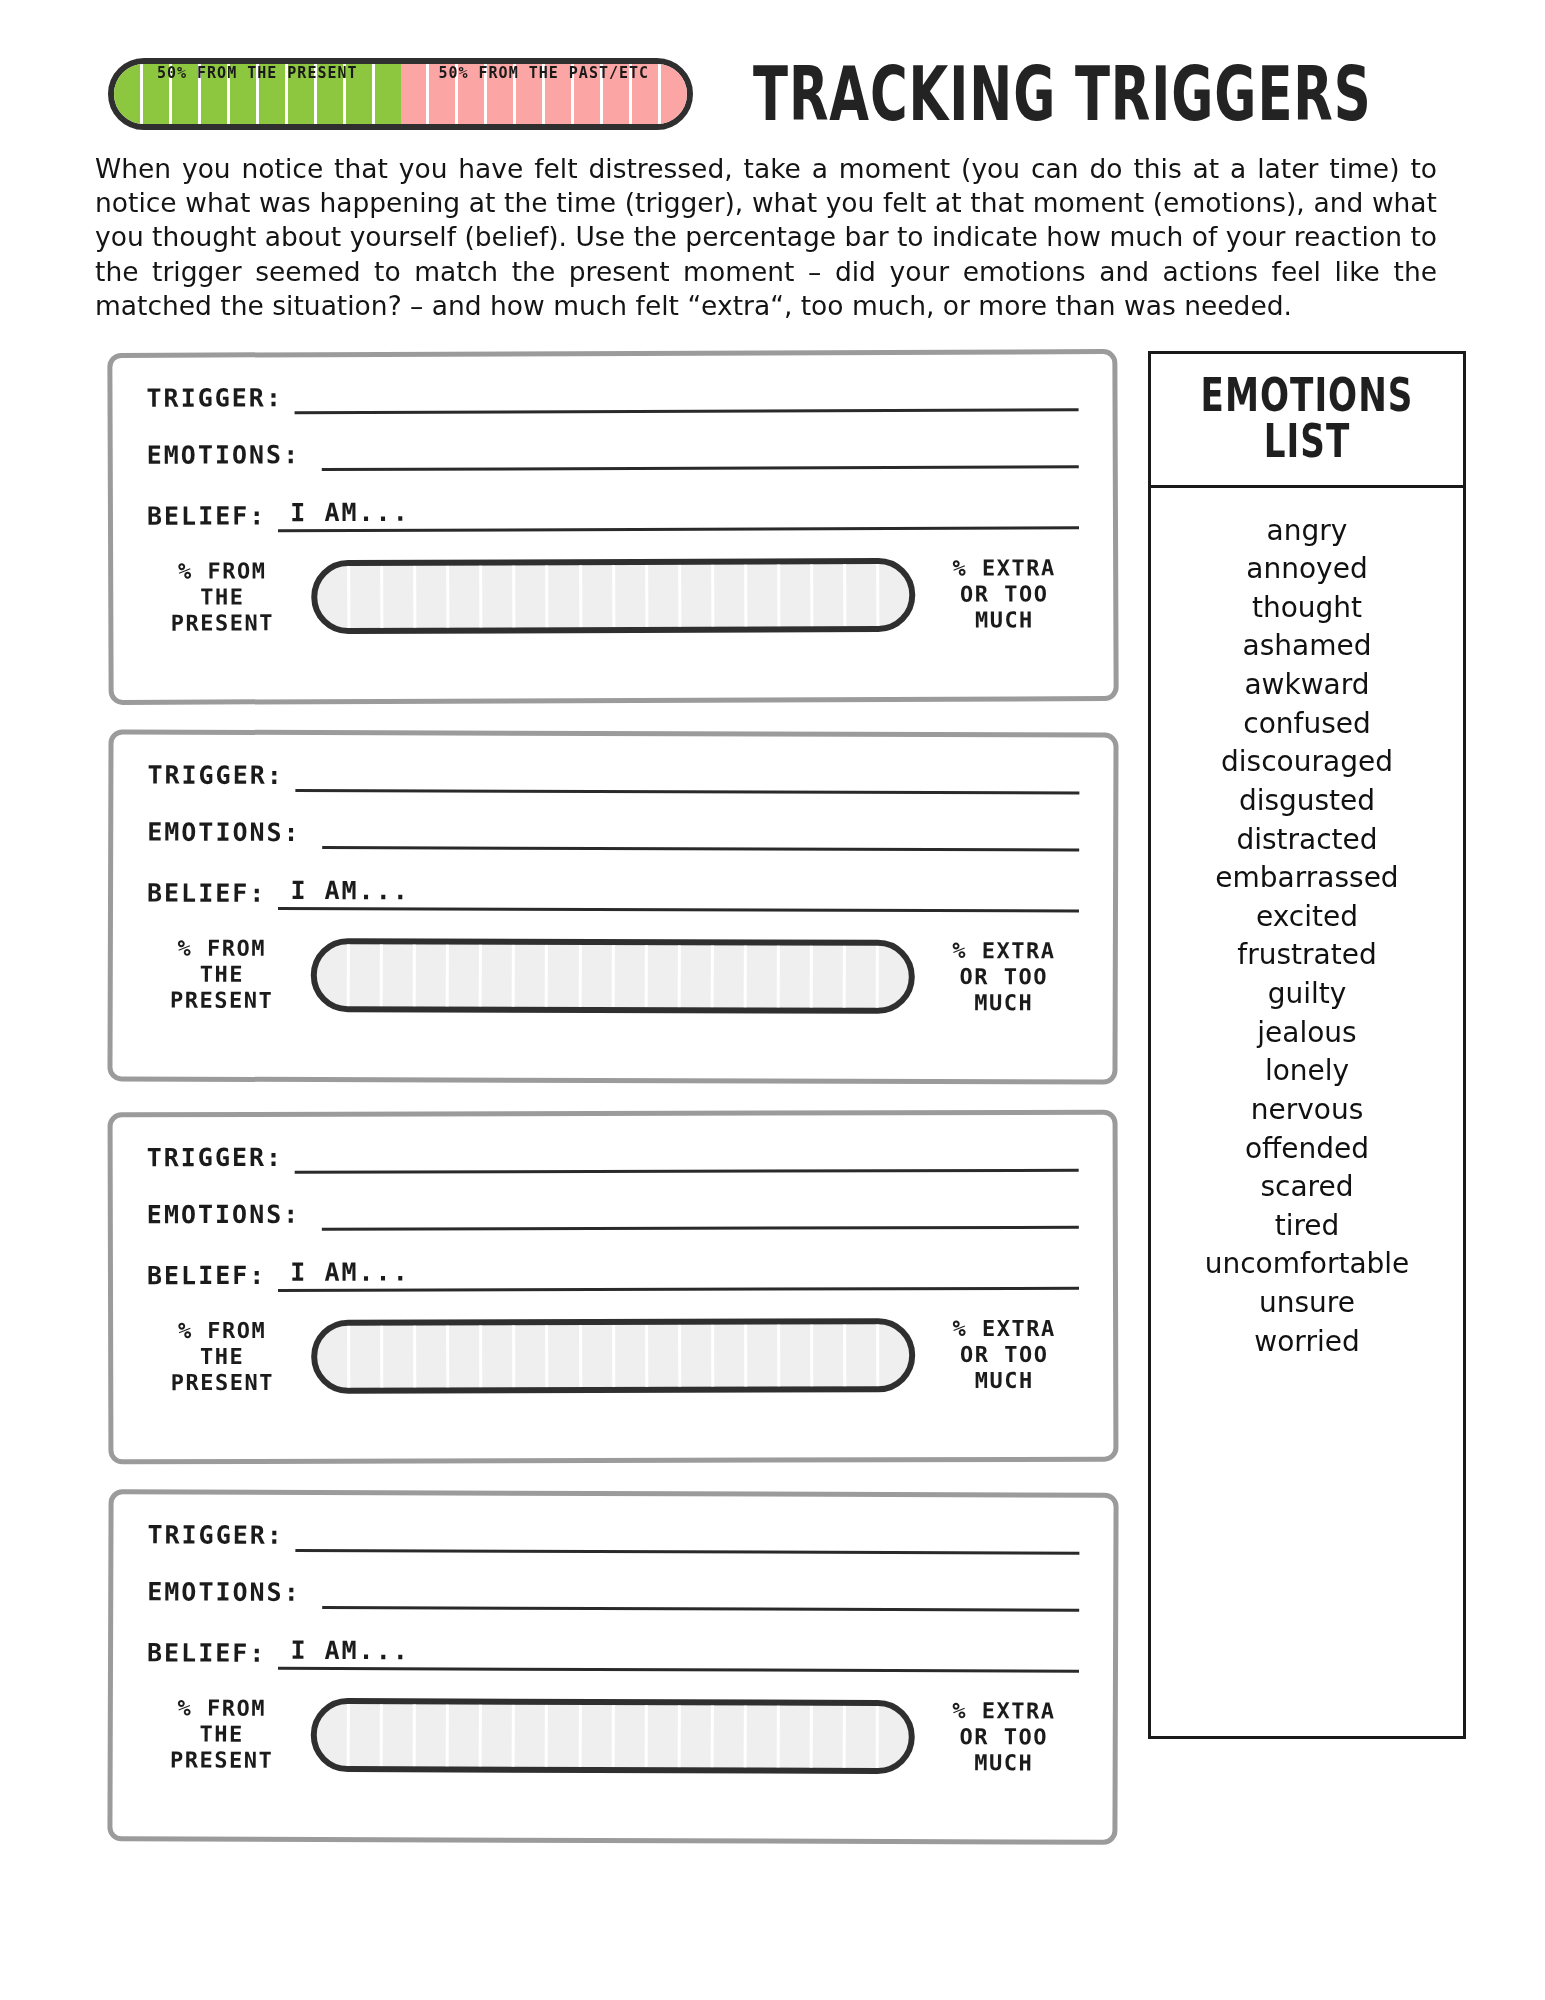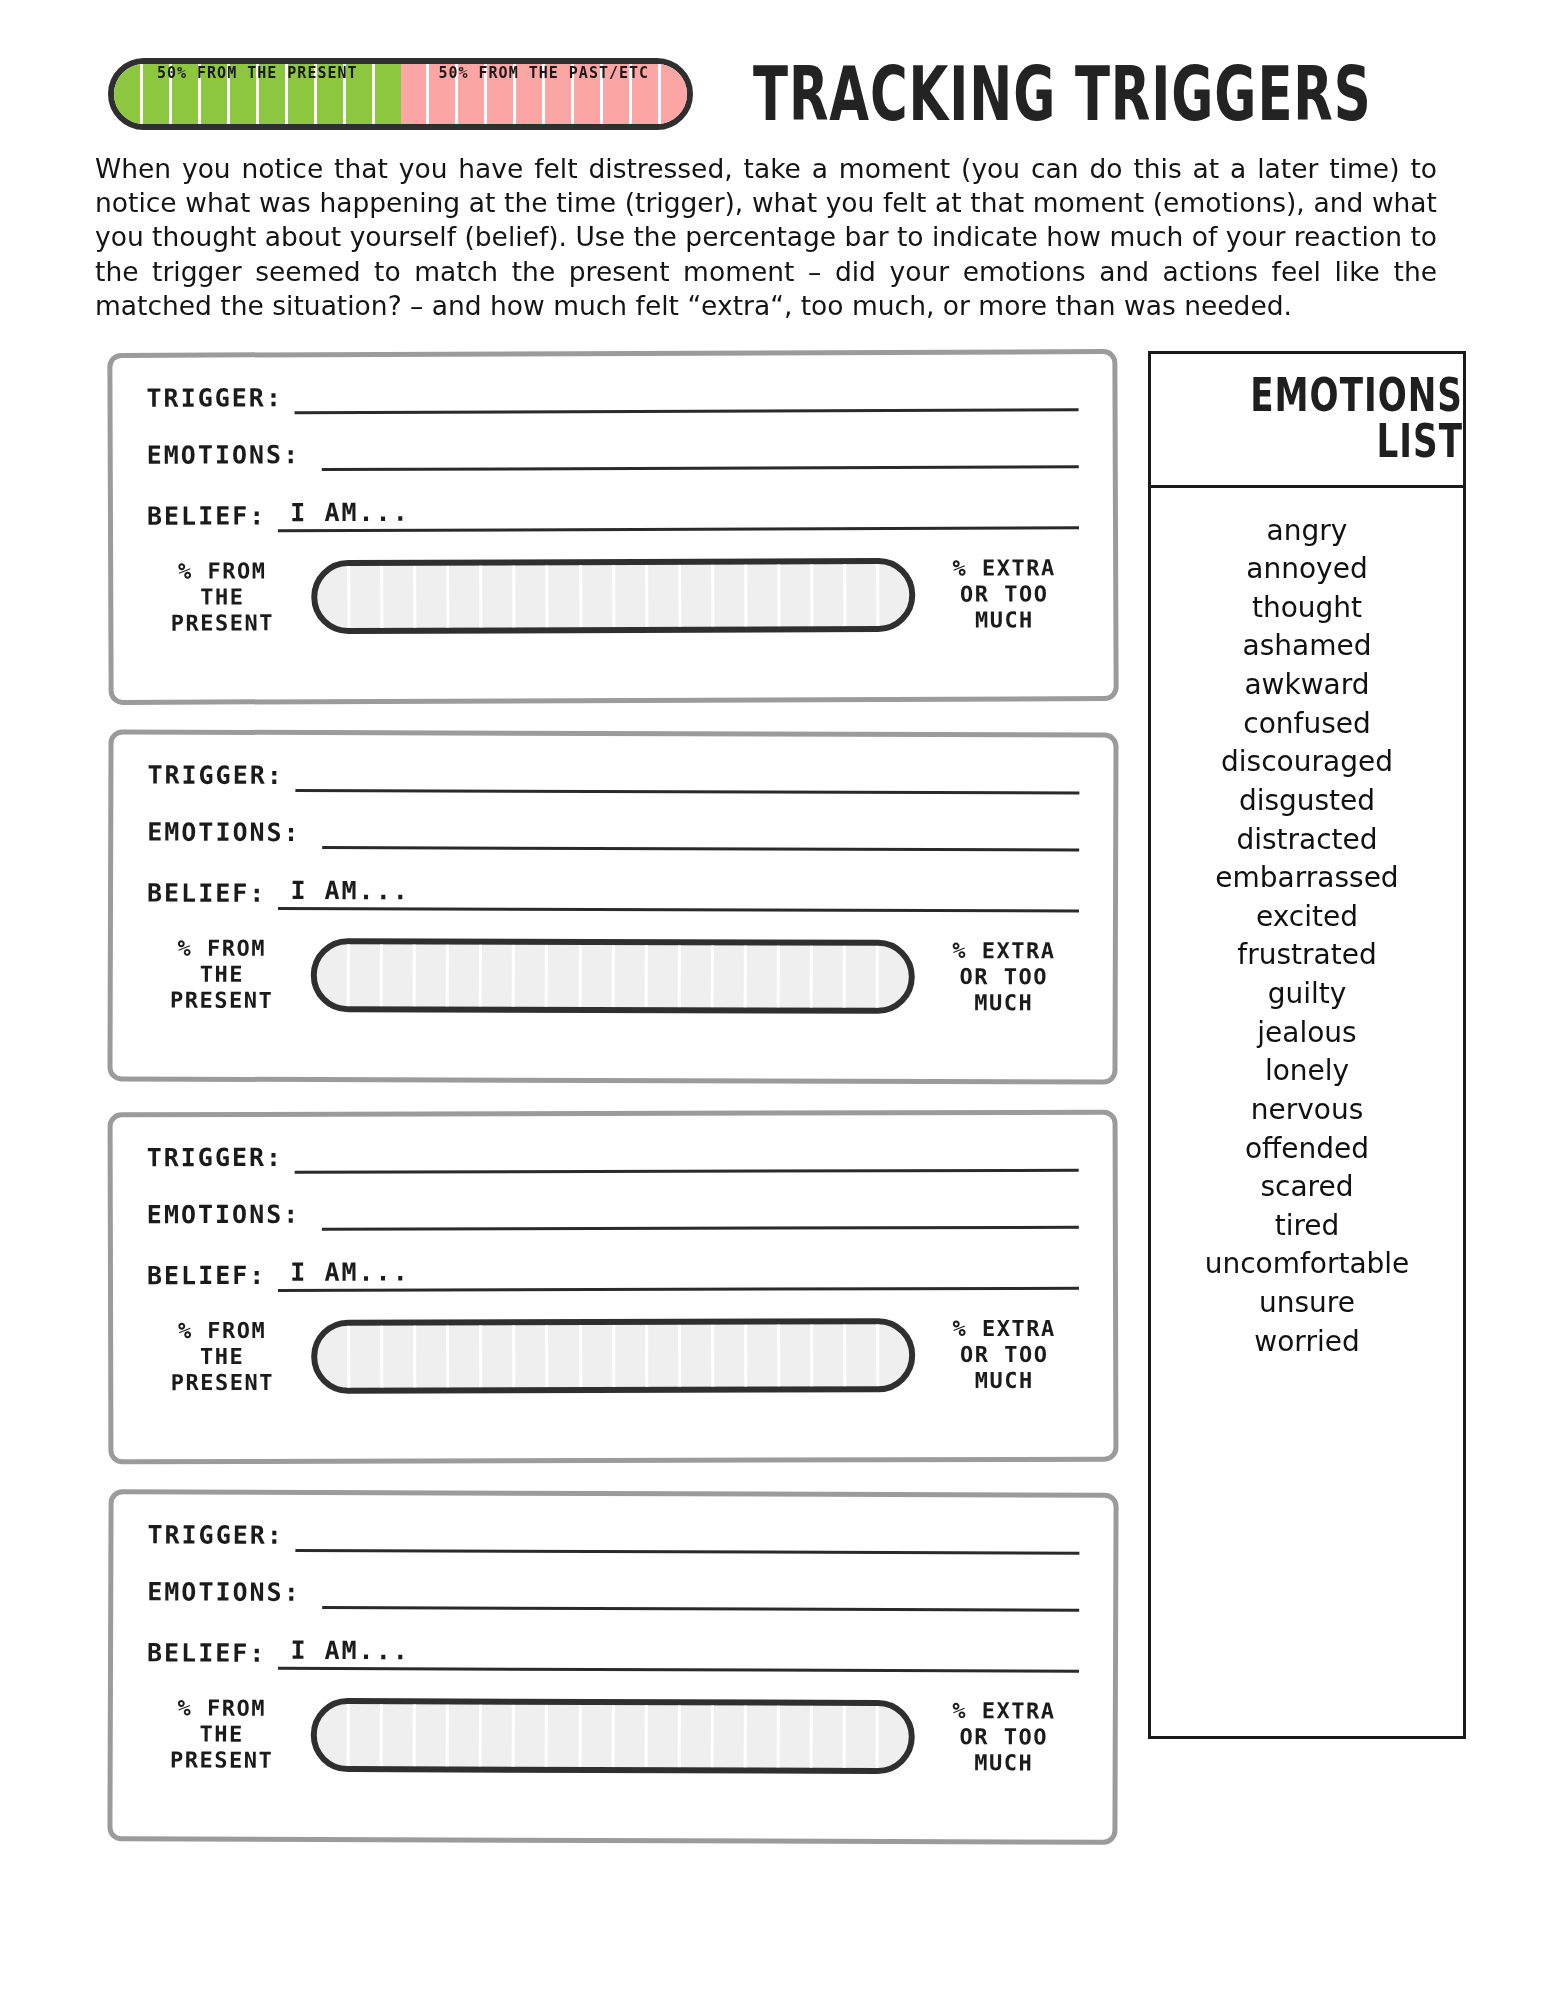--- a/index.html
+++ b/index.html
@@ -187,21 +187,21 @@
   
   .emotions {
     width: 318px;
     margin-left: 30px;
     border: 3px solid #1a1a1a;
     box-sizing: border-box;
   }
   .emotions-head {
     border-bottom: 3px solid #1a1a1a;
     padding: 18px 0 20px 0;
-    text-align: right;
+    text-align: center;
   }
   .emotions-head div {
     font-family: "DejaVu Sans Condensed", "Liberation Sans Narrow", "Liberation Sans", sans-serif;
     font-weight: bold;
     font-size: 38px;
     letter-spacing: 1px;
     color: #1f1f1f;
     transform: scaleY(1.2);
     line-height: 1.22;
   }

